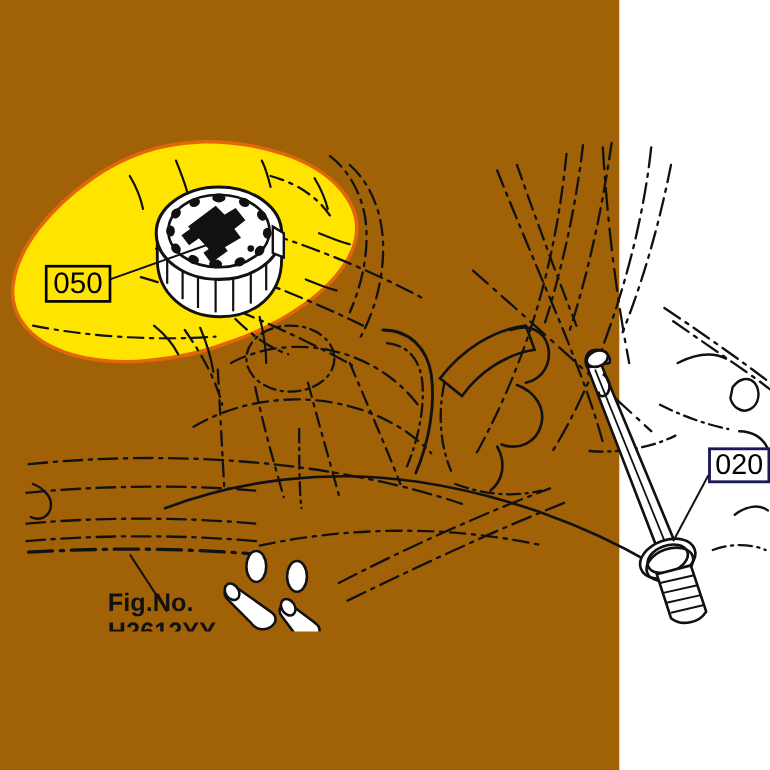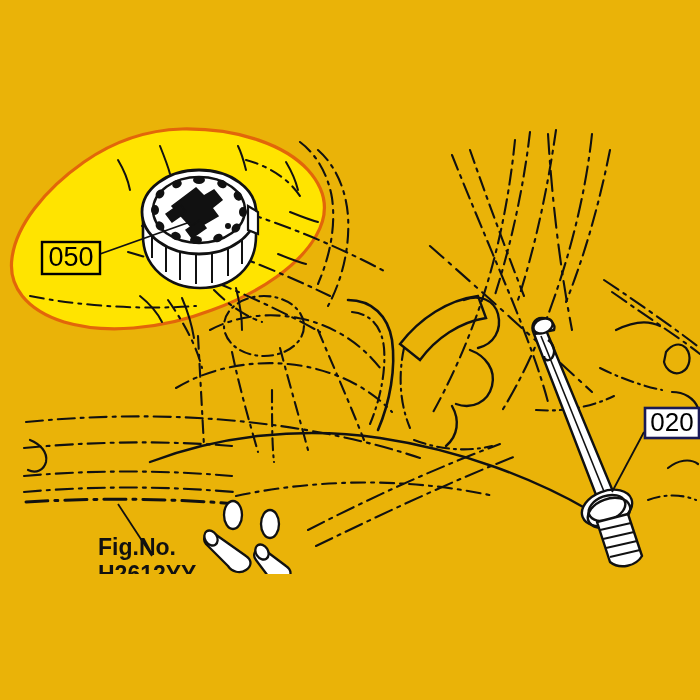--- a/index.html
+++ b/index.html
@@ -9,23 +9,23 @@
     background: #ffffff;
   }
   body {
     width: 700px;
     height: 700px;
     overflow: hidden;
     font-family: "Liberation Sans", sans-serif;
   }
   #diagram-root {
     position: relative;
-    width: 700px;
+    width: 563px;
     height: 700px;
-    background: #eab308;
+    background: #a16207;
   }
   #parts-svg {
     position: absolute;
     left: 0;
     top: 0;
     width: 700px;
     height: 700px;
     display: block;
   }
   .callout-text {

